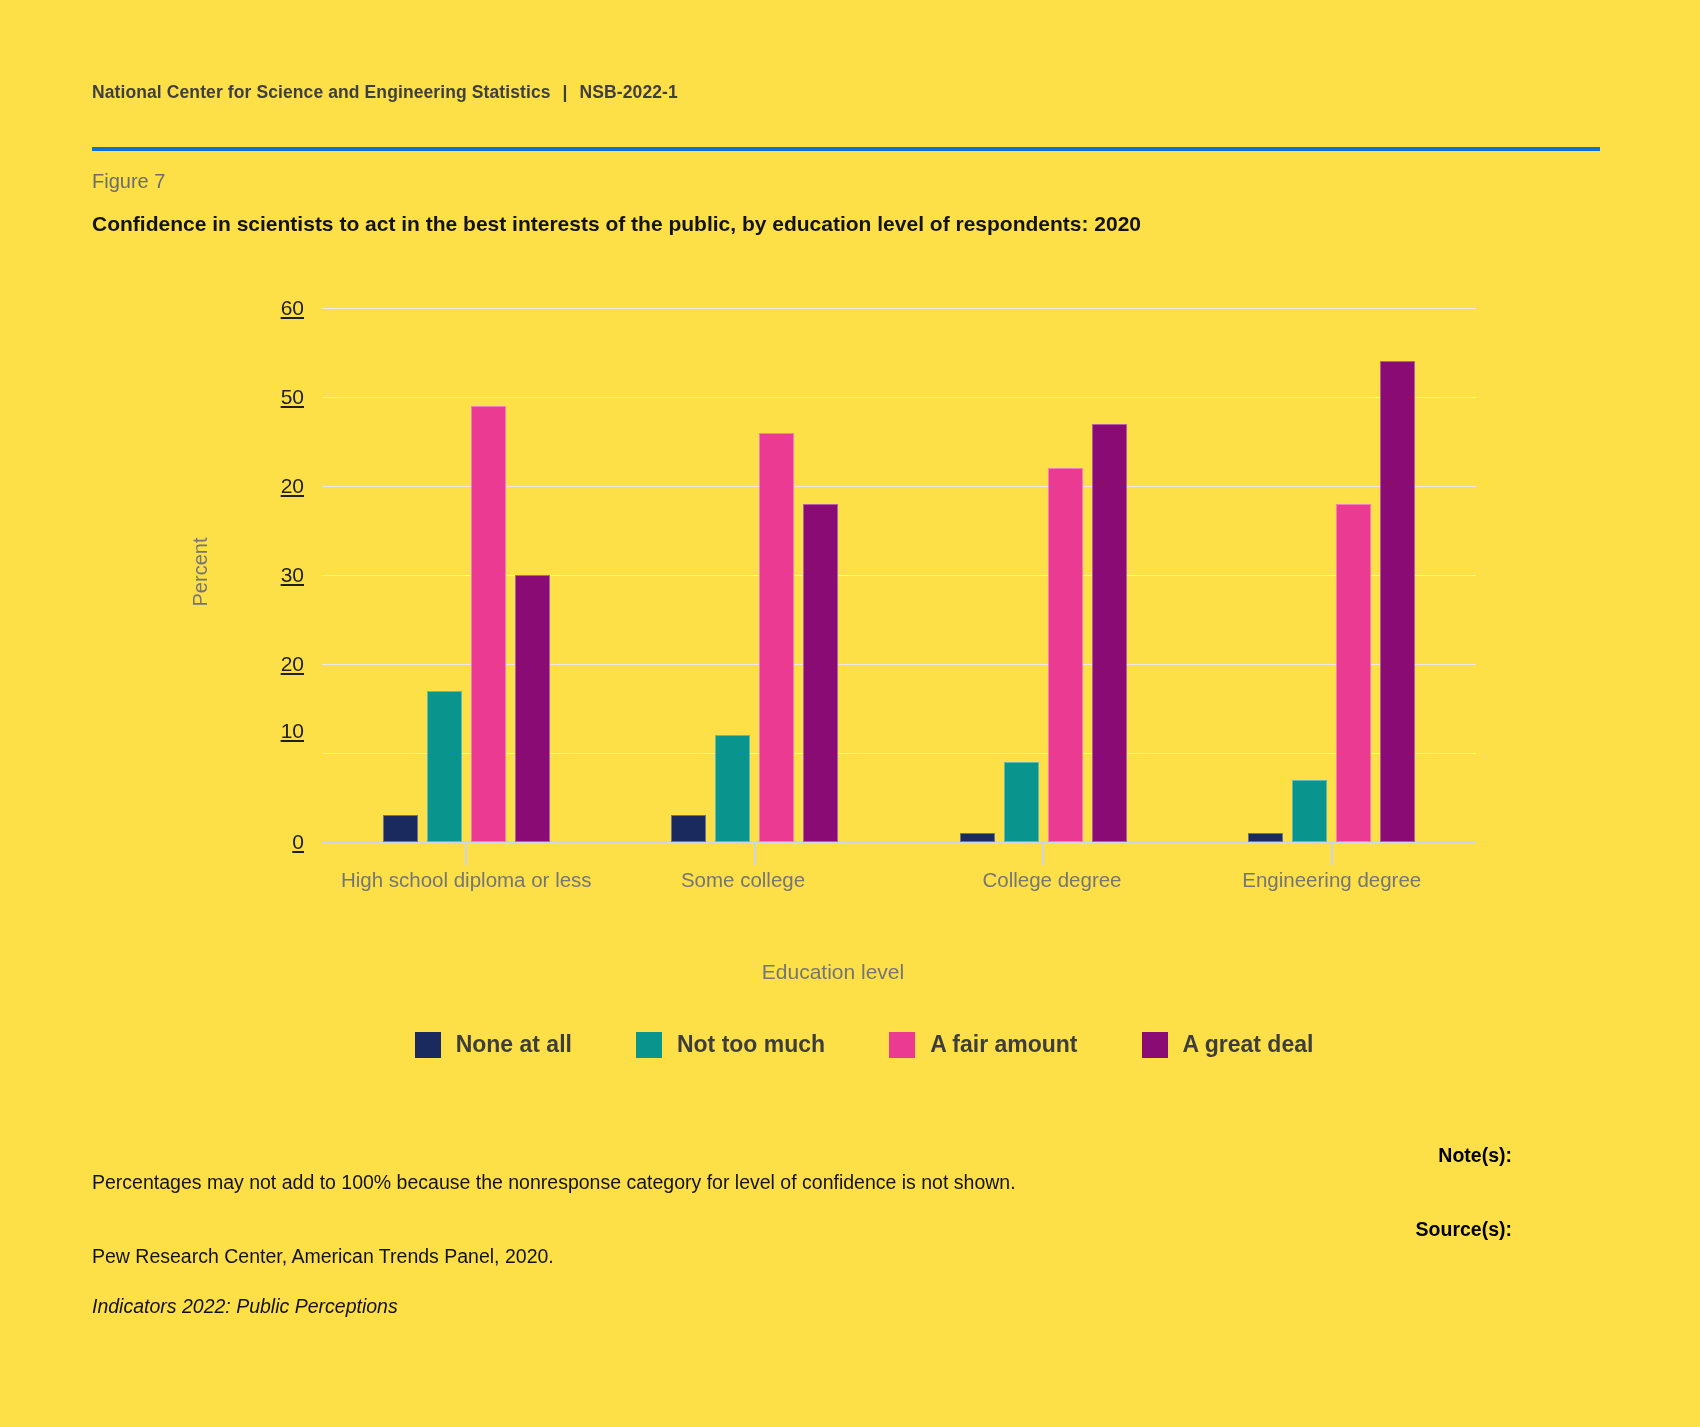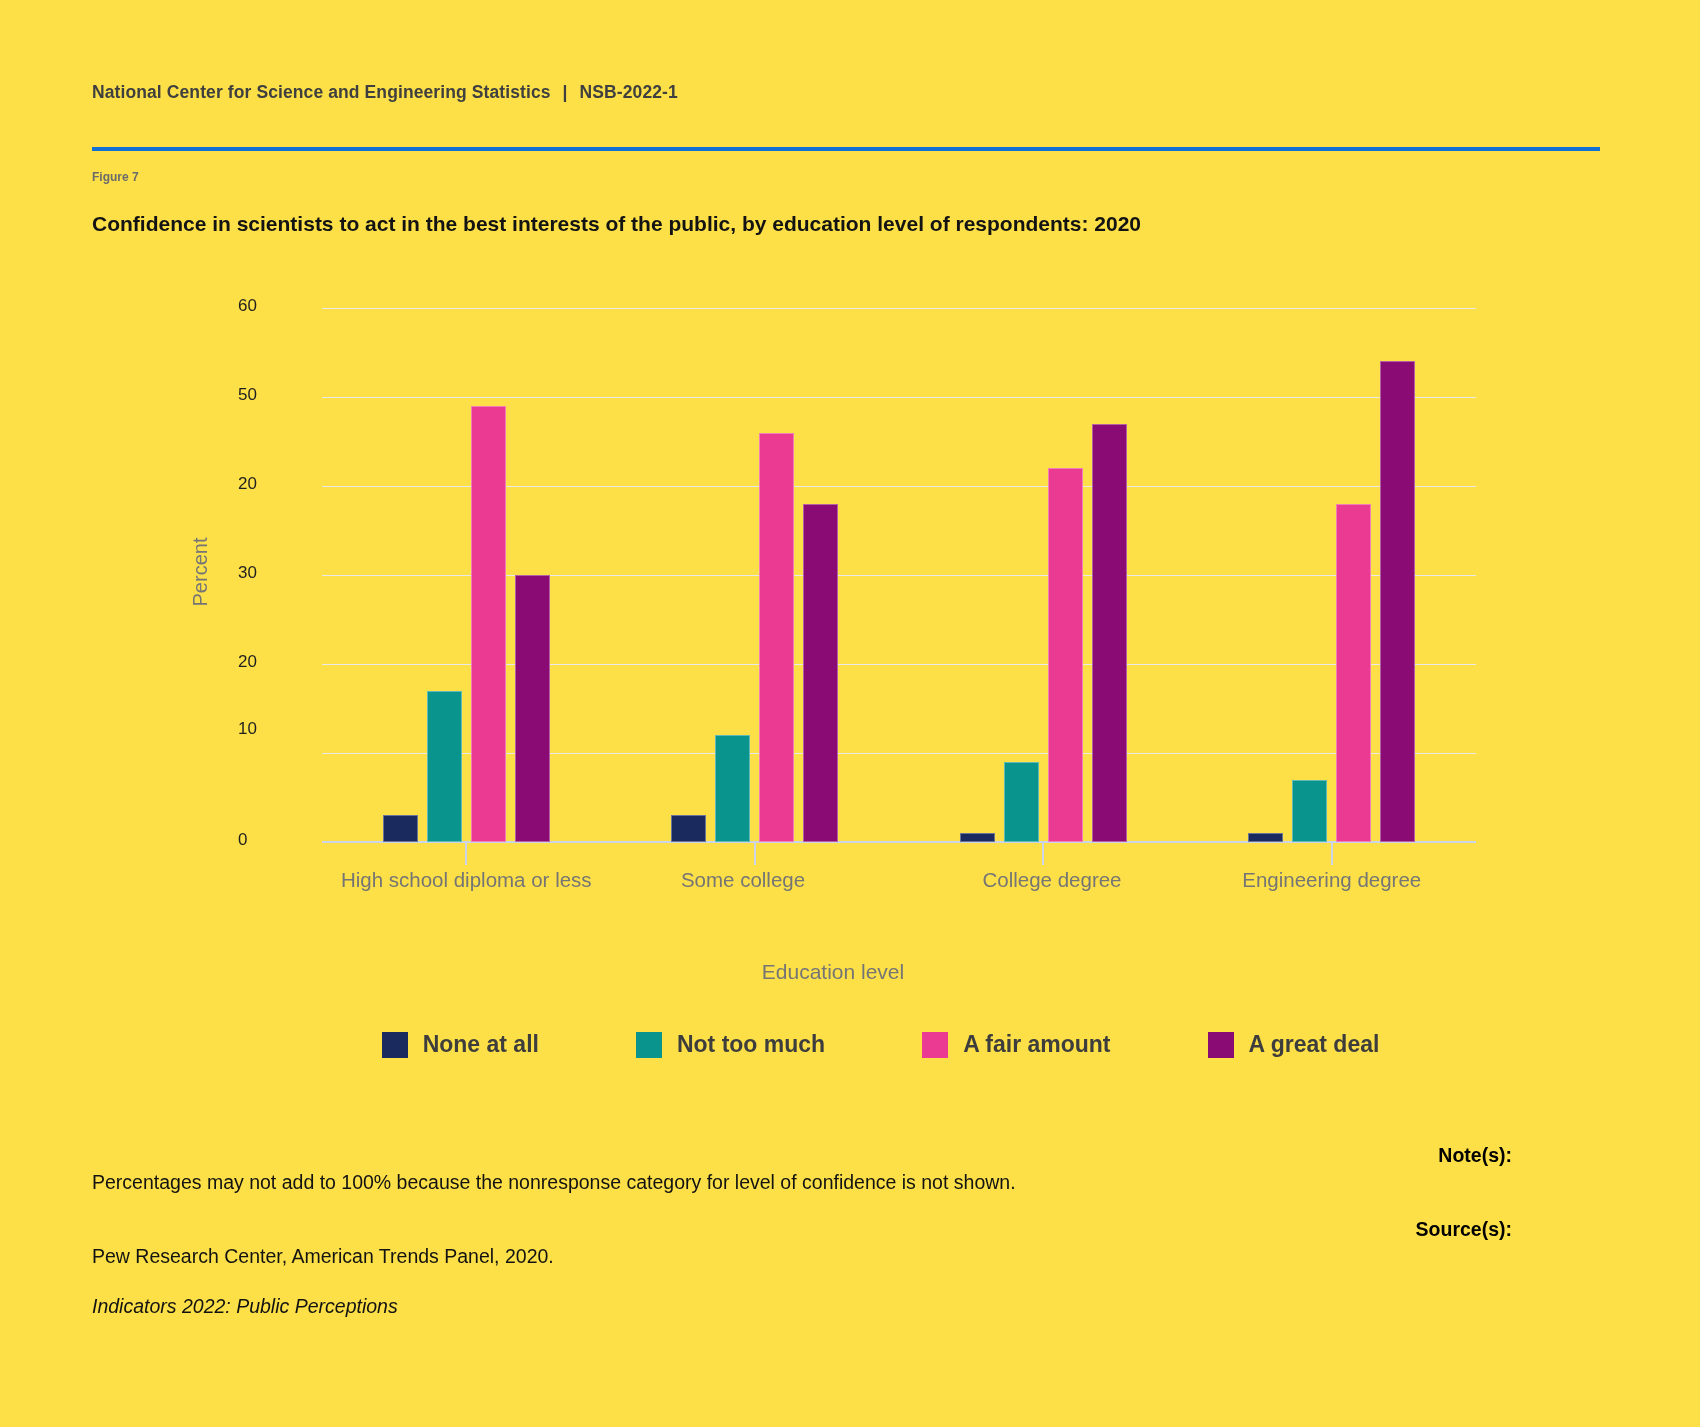--- a/index.html
+++ b/index.html
@@ -19,21 +19,21 @@
     letter-spacing: 0.1px;
   }
   .report-header .pipe { margin: 0 12px; font-weight: bold; color: #3f3f3f; }
 
   .rule {
     left: 92px; top: 147px; width: 1508px; height: 4px;
     background: #1170d6;
   }
   .figure-label {
     left: 92px; top: 170px;
-    font-size: 12px; font-weight: bold; color: #6b6b6b;
+    font-size: 20px; font-weight: normal; color: #6b6b6b;
   }
   .figure-title {
     left: 92px; top: 212px;
     font-size: 21px; font-weight: bold; color: #131313;
   }
 
   .ylabel {
     left: 200px; top: 572px;
     transform: translate(-50%, -50%) rotate(-90deg);
     transform-origin: center;
@@ -42,21 +42,21 @@
 
   .plot {
     left: 322px; top: 308px; width: 1154px; height: 534px;
   }
   .gridline {
     position: absolute; left: 0; width: 100%; height: 1px;
     background: #e9e9e9;
   }
   .ytick {
     position: absolute; left: -84px; width: 66px;
-    text-align: left; font-size: 17px; color: #1f1f1f;
+    text-align: right; font-size: 21px; color: #1f1f1f; text-decoration: underline;
   }
   .bar {
     position: absolute; bottom: 0;
     box-sizing: border-box;
     border: 1px solid rgba(255,255,255,0.35);
   }
   .axis-line {
     position: absolute; left: 0; bottom: -1px; width: 100%; height: 2px;
     background: #ccd4ec;
   }
@@ -75,21 +75,21 @@
     left: 833px; top: 960px;
     transform: translateX(-50%);
     font-size: 21px; color: #757575; white-space: nowrap;
   }
 
   .legend {
     left: 252px; top: 1031px; width: 1224px;
     display: flex; justify-content: center; align-items: center;
     gap: 64px;
   }
-  .legend-item { display: flex; align-items: center; gap: 15px; margin-left: 33px; }
+  .legend-item { display: flex; align-items: center; gap: 15px; }
   .legend-swatch { width: 26px; height: 26px; }
   .legend-label { font-size: 23px; font-weight: bold; color: #3d3d3d; }
 
   .notes {
     left: 92px; top: 1142px; width: 1420px;
     font-size: 19.5px; color: #121212; line-height: 27px;
   }
   .notes .bold { font-weight: bold; color: #000; text-align: right; }
   .notes .block-gap { margin-top: 20px; }
   .notes .citation { margin-top: 23px; font-style: italic; }

